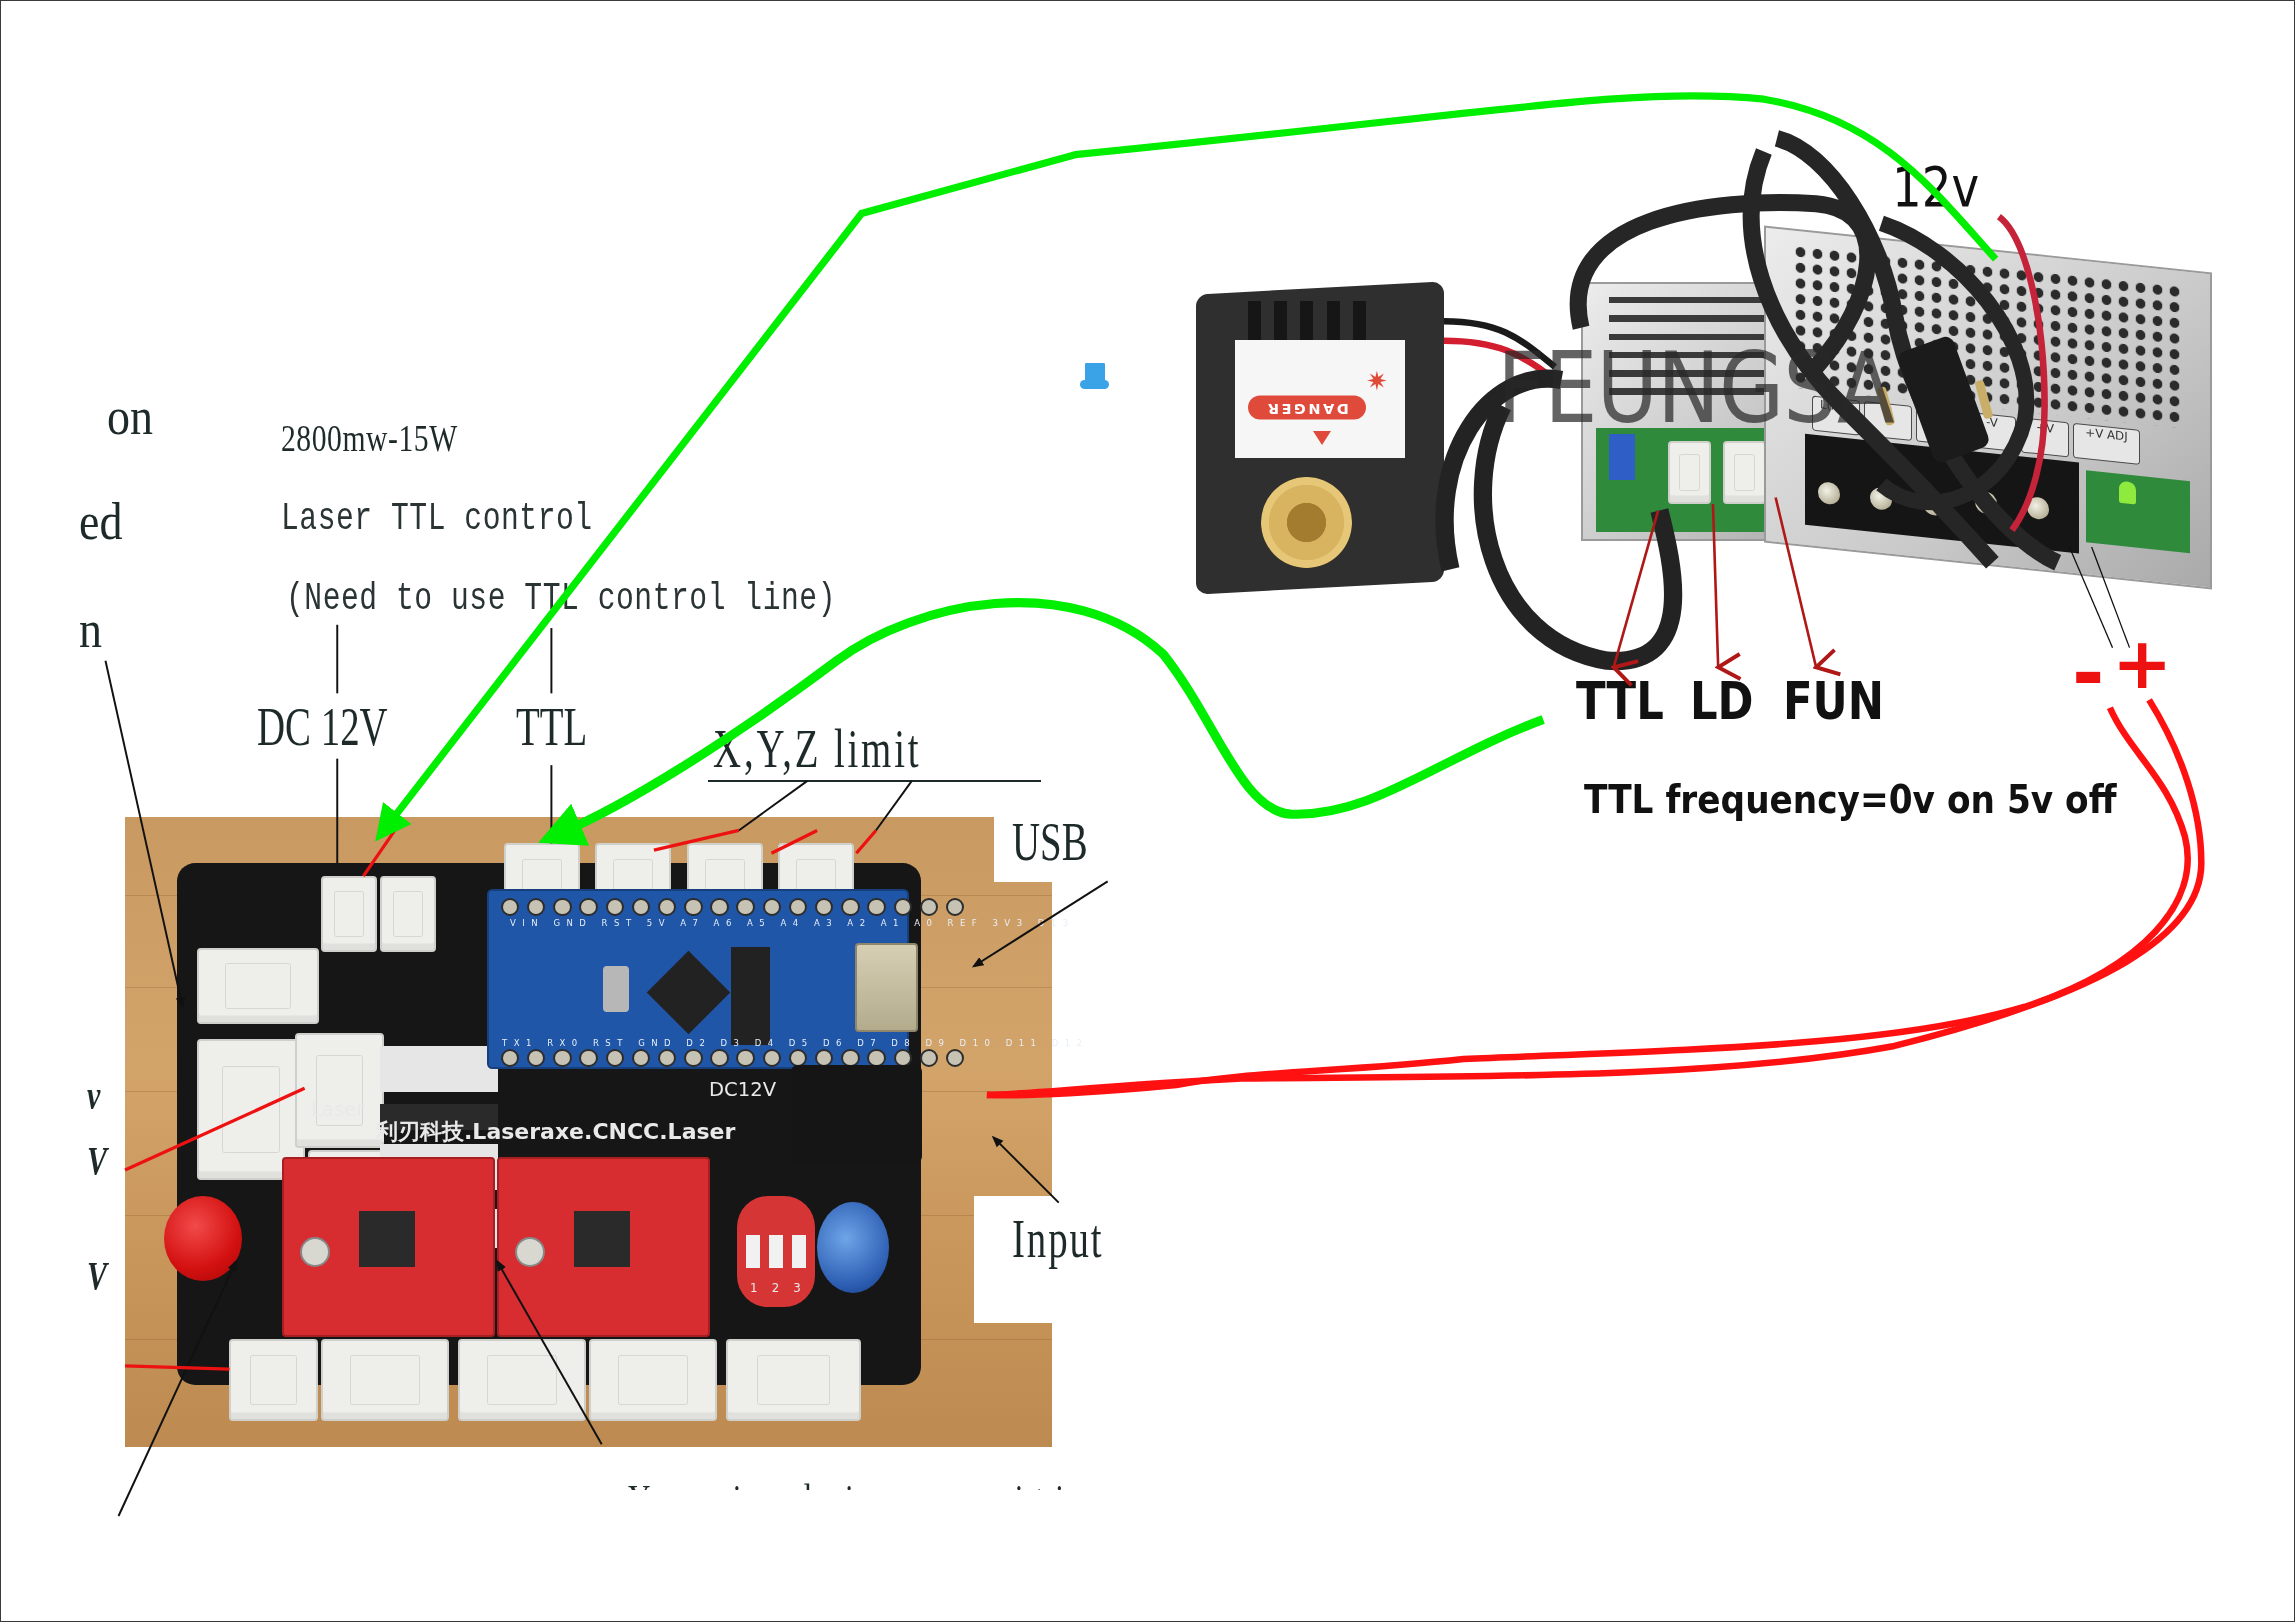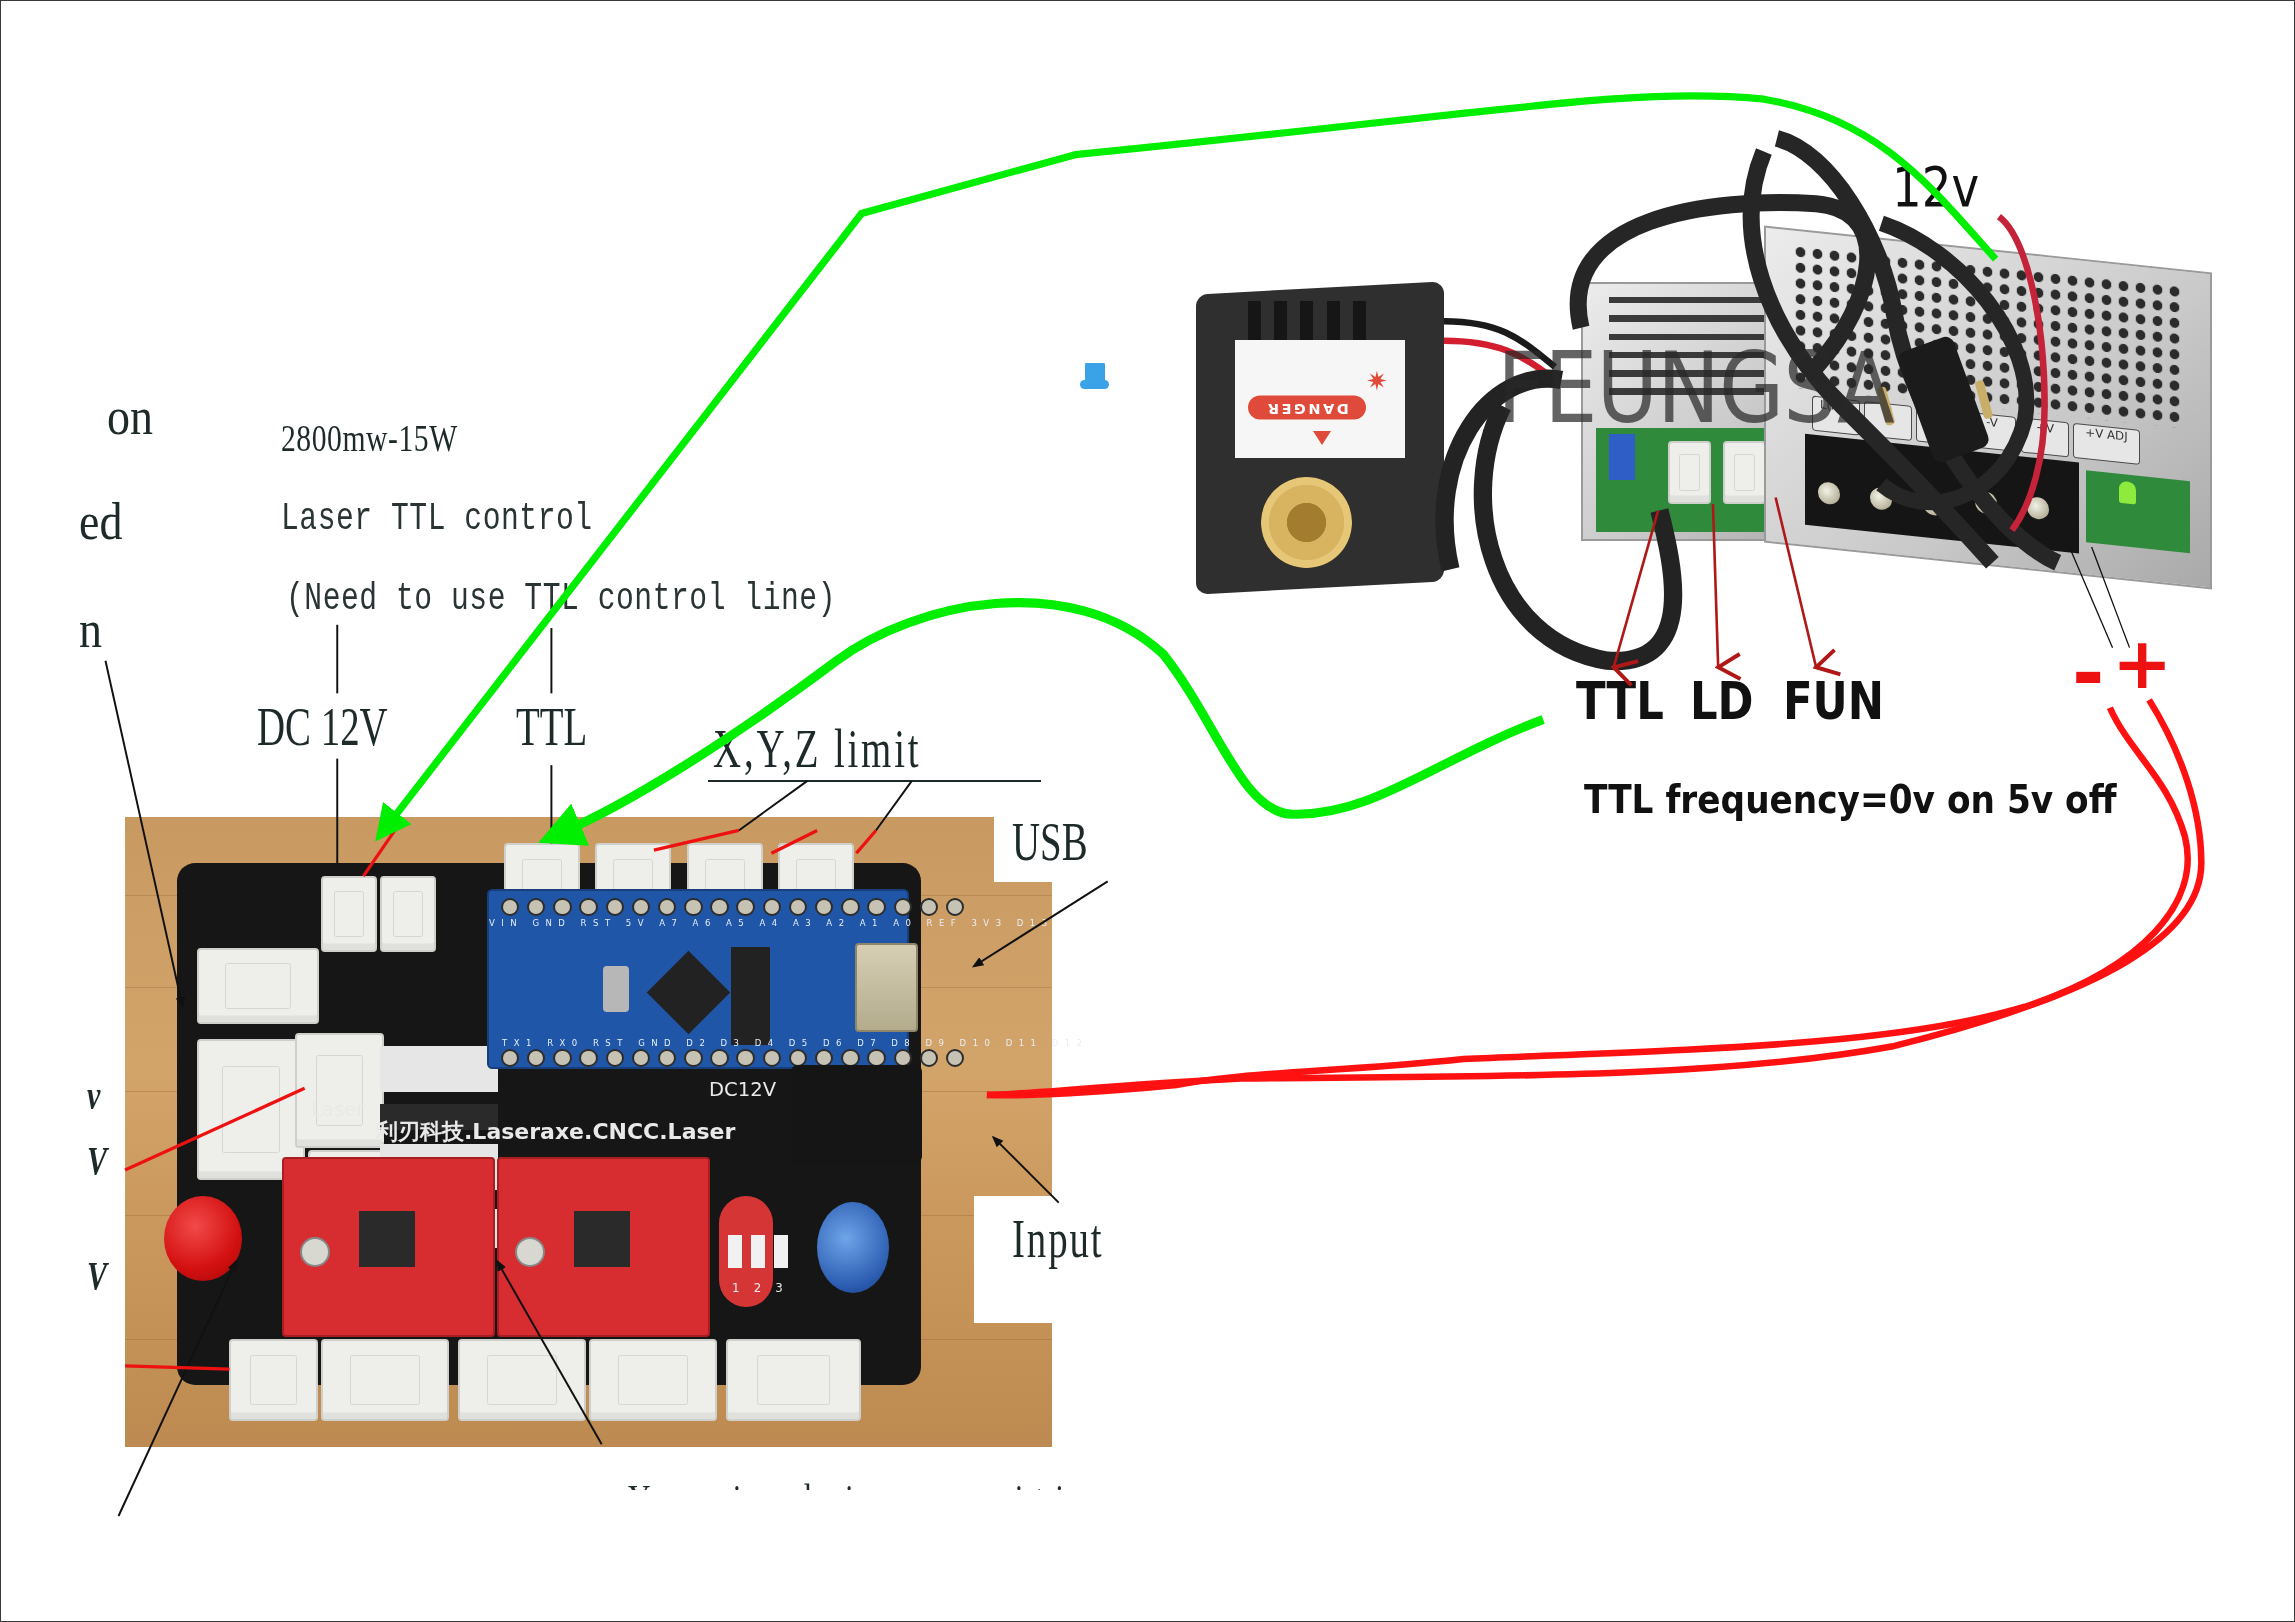--- a/index.html
+++ b/index.html
@@ -121,21 +121,21 @@
           <span class="pin"></span>
           <span class="pin"></span>
           <span class="pin"></span>
           <span class="pin"></span>
           <span class="pin"></span>
           <span class="pin"></span>
           <span class="pin"></span>
           <span class="pin"></span>
           <span class="pin"></span>
       </div>
-      <div class="pin-label" style="left:0; top:27.4px;">VIN GND RST 5V A7 A6 A5 A4 A3 A2 A1 A0 REF 3V3 D13</div>
+      <div class="pin-label" style="left:21px; top:27.4px;">VIN GND RST 5V A7 A6 A5 A4 A3 A2 A1 A0 REF 3V3 D13</div>
       <div class="chip" style="left:170px; top:72px; width:59px; height:59px; transform:rotate(45deg);"></div>
       <div class="chip" style="left:242px; top:56px; width:39px; height:98px;"></div>
       <div class="abs" style="left:114px; top:75px; width:26px; height:46px; background:#b7b7b7; border-radius:3.9px;"></div>
       <div class="usb-port" style="left:366px; top:52px; width:59px; height:85px;"></div>
       <div class="pin-label" style="left:13px; top:147px;">TX1 RX0 RST GND D2 D3 D4 D5 D6 D7 D8 D9 D10 D11 D12</div>
       <div class="pin-row" style="left:11.8px; top:158px;">
         <span class="pin"></span>
           <span class="pin"></span>
           <span class="pin"></span>
           <span class="pin"></span>
@@ -163,21 +163,21 @@
 
     <div class="driver" style="left:157px; top:340px; width:209px; height:176px;">
       <div class="driver-chip" style="left:75px; top:52px; width:56px; height:56px;"></div>
       <div class="driver-pot" style="left:16.3px; top:78px;"></div>
     </div>
     <div class="driver" style="left:372px; top:340px; width:209px; height:176px;">
       <div class="driver-chip" style="left:75px; top:52px; width:56px; height:56px;"></div>
       <div class="driver-pot" style="left:16.3px; top:78px;"></div>
     </div>
 
-    <div class="dip" style="left:594px; top:379px; width:54px; height:111px;border-radius:31px;">
+    <div class="dip" style="left:612px; top:379px; width:78px; height:111px;border-radius:31px;">
       <div class="dip-sw" style="left:9.1px; top:39px;"></div>
       <div class="dip-sw" style="left:32px; top:39px;"></div>
       <div class="dip-sw" style="left:55px; top:39px;"></div>
       <div class="pcb-text" style="left:13px; top:85px; font-size:11.8px; letter-spacing:5.2px;">1 2 3</div>
     </div>
     <div class="cap" style="left:692px; top:385px; width:72px; height:91px;"></div>
 
     <div class="connector" style="left:104px; top:522px; width:85px; height:78px;"></div>
     <div class="connector" style="left:196px; top:522px; width:124px; height:78px;"></div>
     <div class="connector" style="left:333px; top:522px; width:124px; height:78px;"></div>

